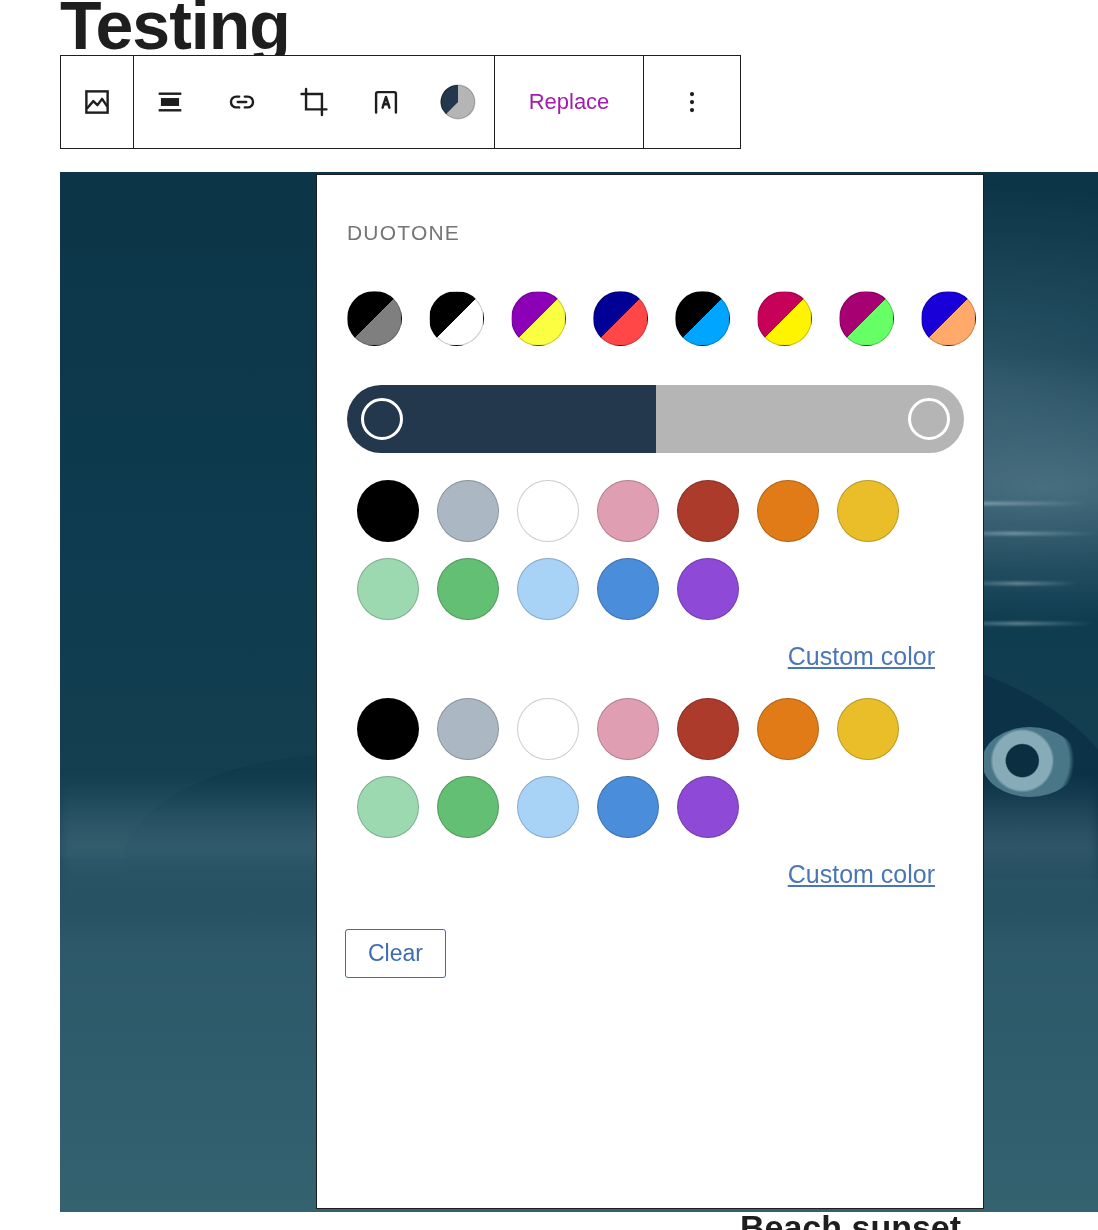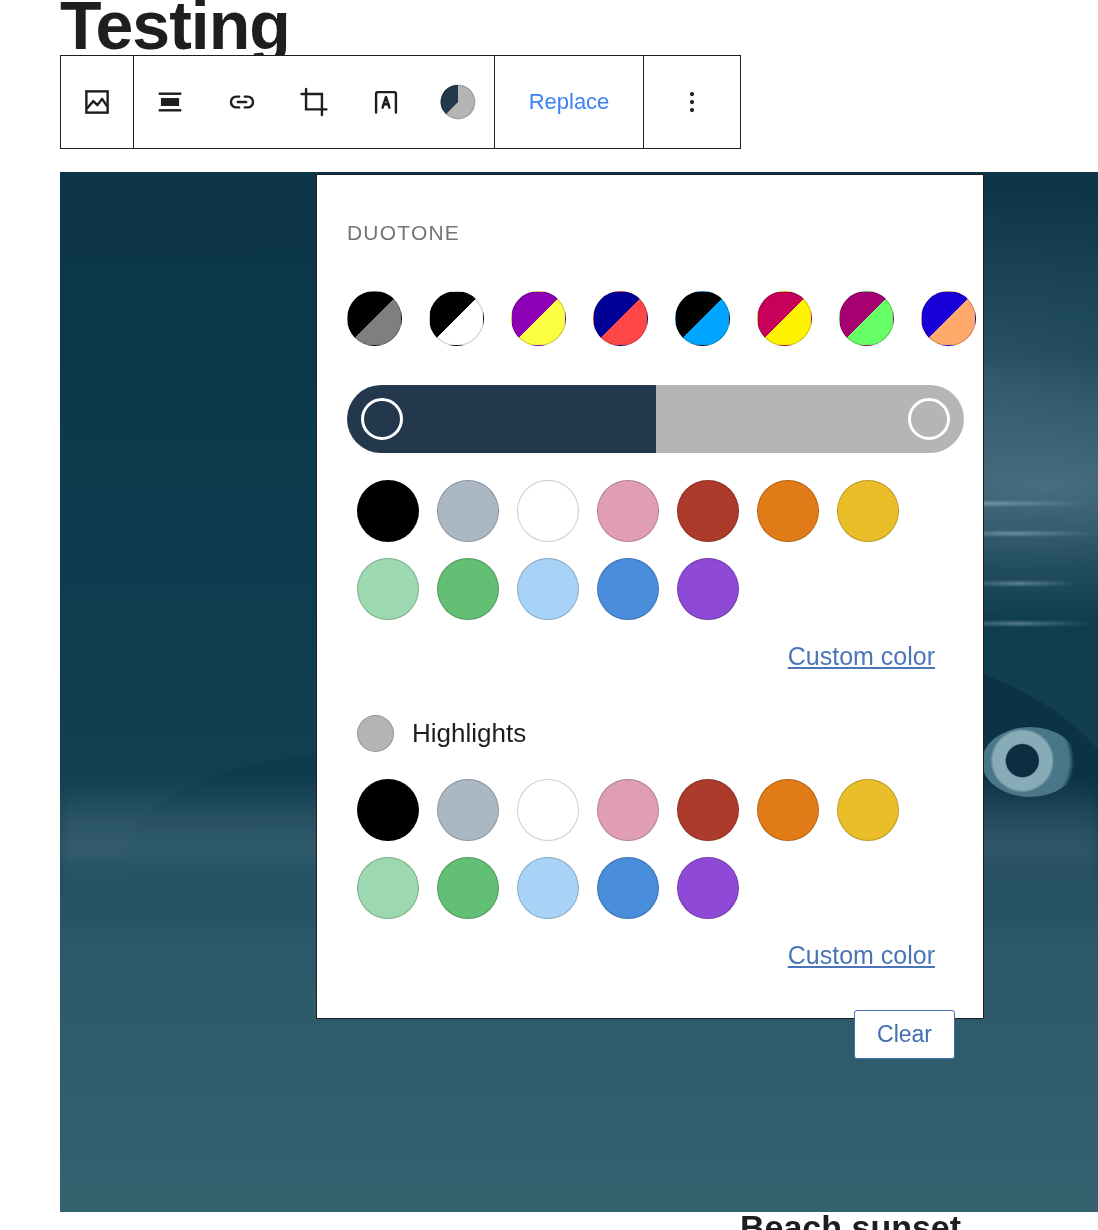--- a/index.html
+++ b/index.html
@@ -96,29 +96,29 @@
     border:1px solid #1e1e1e;
     z-index: 20;
   }
   .tb-group { display:flex; align-items:center; }
   .tb-sep { width:1px; background:#1e1e1e; align-self:stretch; }
   .tb-btn {
     width: 72px; height:100%;
     display:flex; align-items:center; justify-content:center;
     background:transparent; border:0; cursor:pointer; padding:0;
   }
-  .tb-btn.wide { width: 148px; font-size: 22px; color:#3b82f6; }
+  .tb-btn.wide { width: 148px; font-size: 22px; color:#a21caf; }
   .tb-btn.kebab { width: 96px; }
   .tb-btn svg { display:block; }
 
   
   .duotone-popover {
     position:absolute;
     left: 316px; top: 174px;
-    width: 668px; height: 845px;
+    width: 668px; height: 1035px;
     background:#fff;
     border:1px solid #1e1e1e;
     z-index: 30;
     padding: 40px 28px 0 28px;
   }
   .dt-heading {
     font-size: 21px; letter-spacing: 1.2px;
     color:#757575; font-weight:400;
     text-transform: uppercase;
     margin: 6px 0 0 0; padding-left: 2px;
@@ -184,21 +184,21 @@
   }
 
   .custom-link-wrap { display:flex; justify-content:flex-end; padding-right: 20px; margin-top: 22px; align-items: flex-end; }
   .custom-link {
     font-size: 25px; color:#4a76b8;
     text-decoration: underline; cursor:pointer;
     background:none; border:0; padding:0;
     font-family: "Liberation Sans", sans-serif;
   }
 
-  .clear-wrap { display:flex; justify-content:flex-end; padding-right: 0; margin-top: 40px; }
+  .clear-wrap { display:flex; justify-content:flex-start; padding-right: 0; margin-top: 40px; }
   .clear-btn {
     border:1px solid #3e6eb0;
     color:#3e6eb0; background:#fff;
     font-size: 23px;
     padding: 10px 22px;
     border-radius: 3px;
     cursor:pointer;
     font-family: "Liberation Sans", sans-serif;
   }
 </style>
@@ -334,24 +334,20 @@
         <button class="pal-swatch" title="light-green-cyan" style="background: rgb(156, 217, 176);"></button>
         <button class="pal-swatch" title="vivid-green-cyan" style="background: rgb(99, 191, 115);"></button>
         <button class="pal-swatch" title="pale-cyan-blue" style="background: rgb(168, 211, 247);"></button>
         <button class="pal-swatch" title="vivid-cyan-blue" style="background: rgb(74, 141, 219);"></button>
         <button class="pal-swatch" title="vivid-purple" style="background: rgb(142, 74, 214);"></button>
       </div>
     <div class="custom-link-wrap">
       <button class="custom-link">Custom color</button>
     </div>
 
-    <div class="channel-head" style="margin-top:44px;">
-      <span class="channel-dot" id="dot-highlights" style="background: rgb(181, 181, 181);"></span>
-      <span class="channel-name">Highlights</span>
-    </div>
     <div class="palette" id="pal-highlights">
         <button class="pal-swatch" title="black" style="background: rgb(0, 0, 0);"></button>
         <button class="pal-swatch" title="cyan-bluish-gray" style="background: rgb(171, 184, 195);"></button>
         <button class="pal-swatch" title="white" style="background: rgb(255, 255, 255);"></button>
         <button class="pal-swatch" title="pale-pink" style="background: rgb(224, 158, 179);"></button>
         <button class="pal-swatch" title="vivid-red" style="background: rgb(173, 59, 44);"></button>
         <button class="pal-swatch" title="luminous-vivid-orange" style="background: rgb(224, 123, 24);"></button>
         <button class="pal-swatch" title="luminous-vivid-amber" style="background: rgb(234, 190, 40);"></button>
         <button class="pal-swatch" title="light-green-cyan" style="background: rgb(156, 217, 176);"></button>
         <button class="pal-swatch" title="vivid-green-cyan" style="background: rgb(99, 191, 115);"></button>

